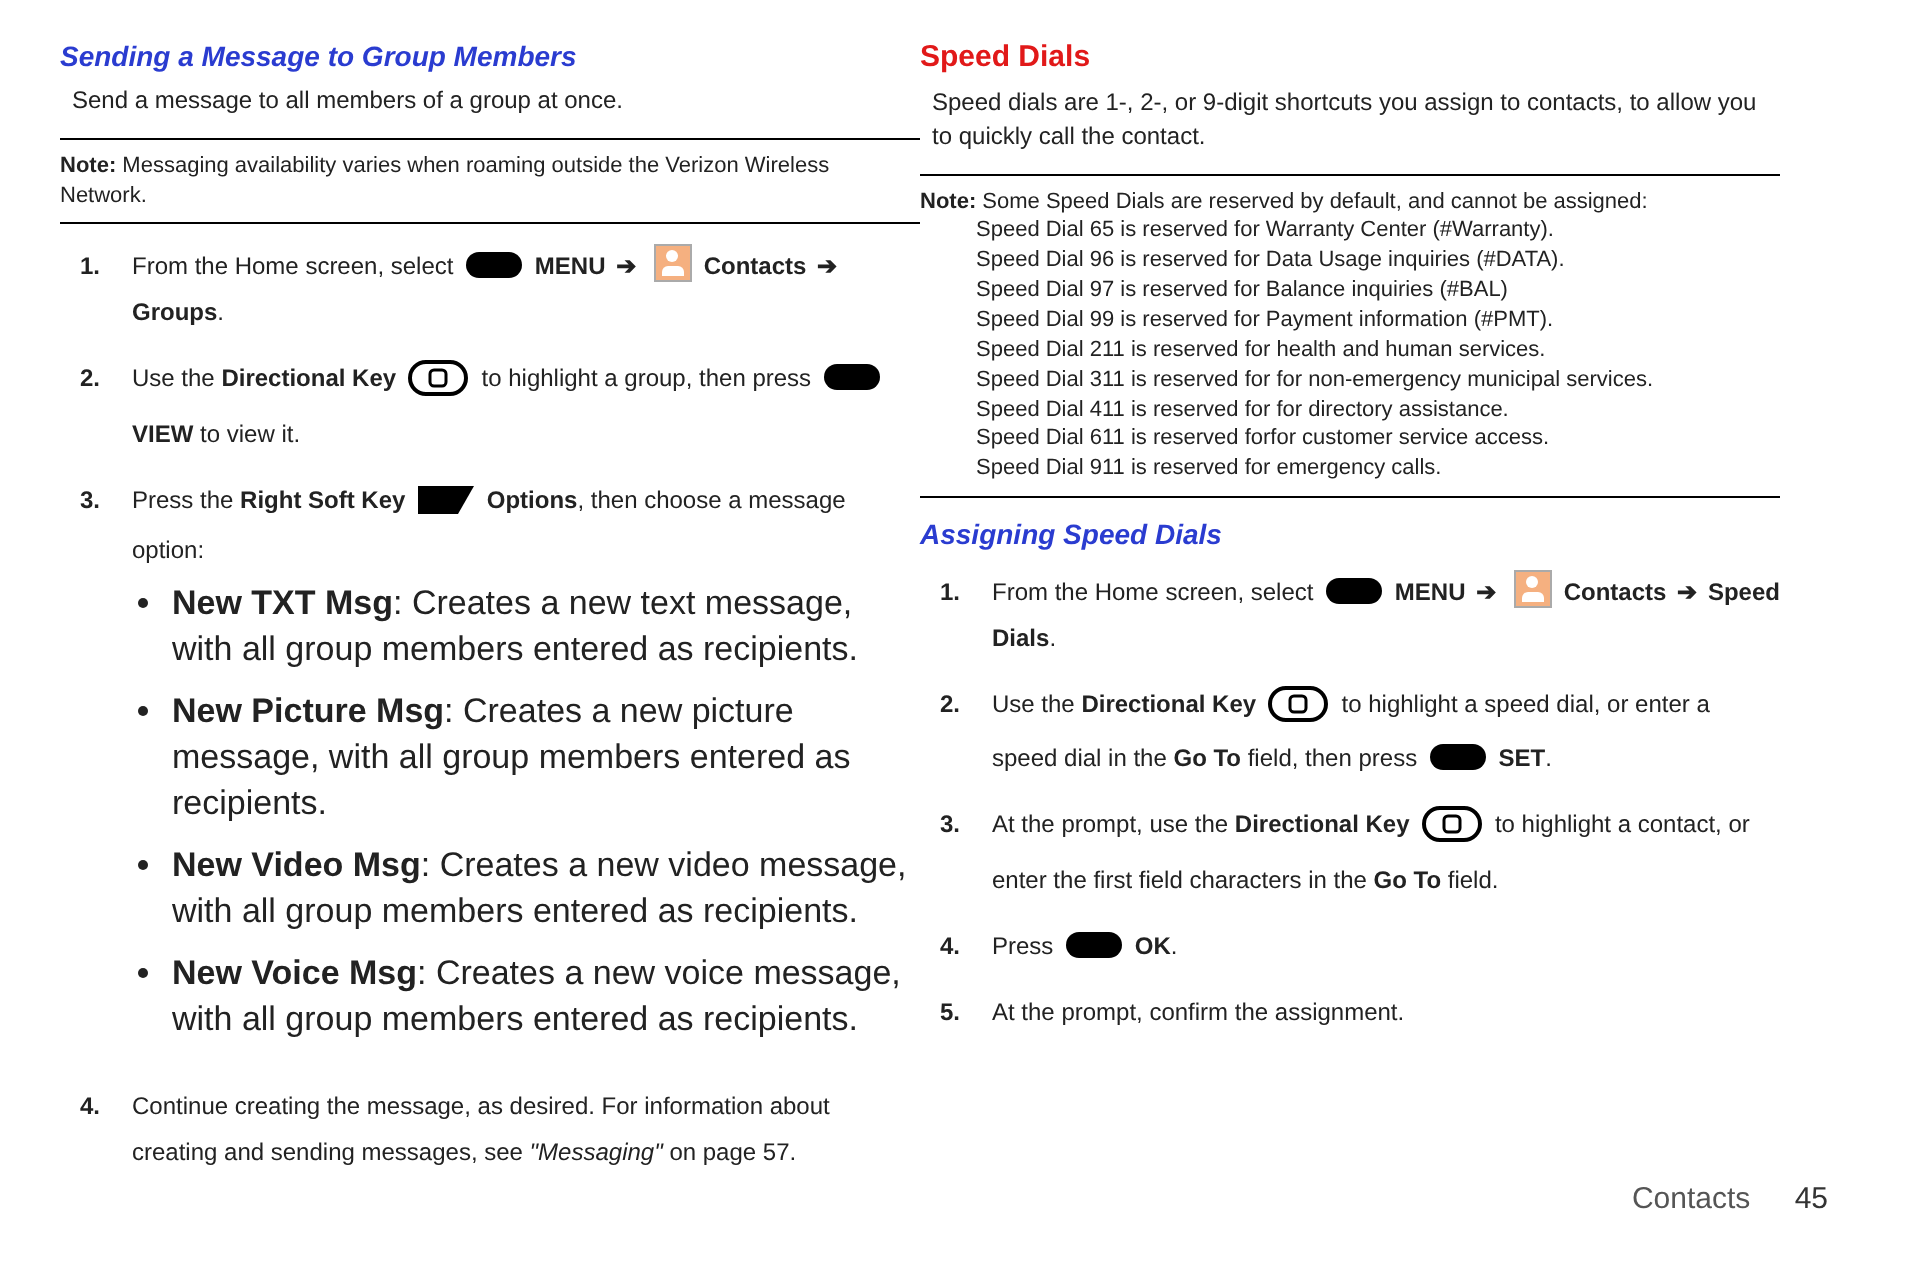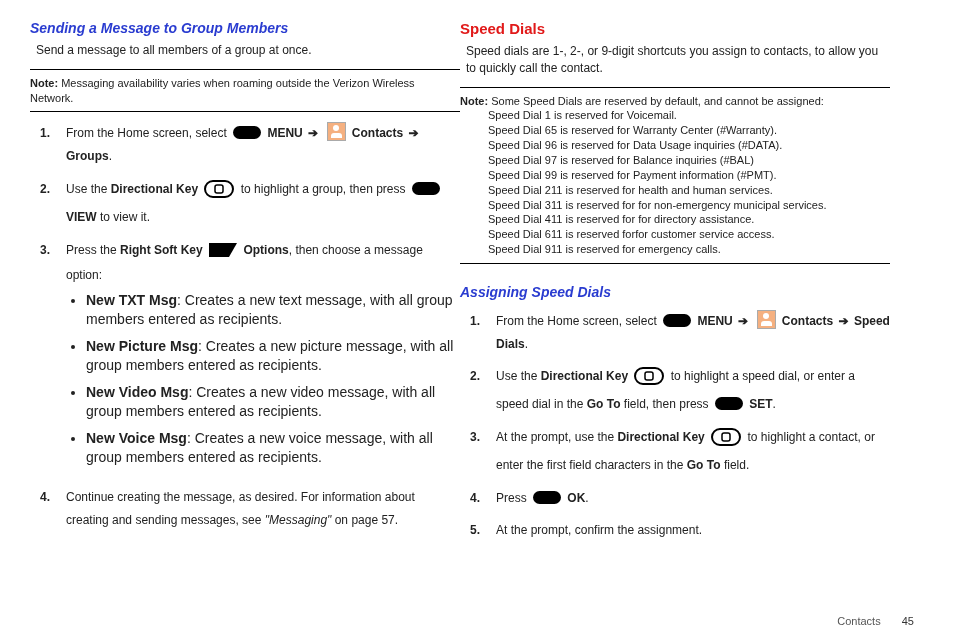--- a/index.html
+++ b/index.html
@@ -120,27 +120,27 @@
     margin:0 3px;
   }
   ul.bullets {
     list-style: disc;
     padding-left: 20px;
     margin: 4px 0 10px 0;
   }
   ul.bullets li {
     margin-bottom: 8px;
     line-height: 1.35;
-    font-size: 14px;
+    font-size: 17px;
   }
   .footer {
     position: absolute;
     right: 40px;
-    bottom: 9px;
-    font-size: 11px;
+    bottom: 28px;
+    font-size: 15px;
     color: #555;
   }
   .footer .pn {
     margin-left: 18px;
     color:#333;
   }
 </style>
 </head>
 <body>
 
@@ -210,35 +210,34 @@
   </div>
 
   <div class="col">
     <div class="h-main">Speed Dials</div>
     <p class="para">Speed dials are 1-, 2-, or 9-digit shortcuts you assign to contacts, to allow you to quickly call the contact.</p>
     <div class="rule"></div>
     <div class="note">
       <span class="lbl">Note:</span>
       <span>Some Speed Dials are reserved by default, and cannot be assigned:</span>
       <div class="note-lines">
-        <div>Speed Dial 1 is reserved for Voicemail.</div>
         <div>Speed Dial 65 is reserved for Warranty Center (#Warranty).</div>
         <div>Speed Dial 96 is reserved for Data Usage inquiries (#DATA).</div>
         <div>Speed Dial 97 is reserved for Balance inquiries (#BAL)</div>
         <div>Speed Dial 99 is reserved for Payment information (#PMT).</div>
         <div>Speed Dial 211 is reserved for health and human services.</div>
         <div>Speed Dial 311 is reserved for for non-emergency municipal services.</div>
         <div>Speed Dial 411 is reserved for for directory assistance.</div>
         <div>Speed Dial 611 is reserved forfor customer service access.</div>
         <div>Speed Dial 911 is reserved for emergency calls.</div>
       </div>
     </div>
     <div class="rule"></div>
 
-    <div class="h-sub" style="margin-top:20px">Assigning Speed Dials</div>
+    <div class="h-sub" style="margin-top:10px">Assigning Speed Dials</div>
     <ol class="steps">
       <li>
         <span class="num">1.</span>
         <span class="body">
           <span>From the Home screen, select </span>
           <span class="icon-menu"></span>
           <span class="b">MENU</span>
           <span class="arrow"></span>
           <span class="icon-contacts"></span>
           <span class="b">Contacts</span>

